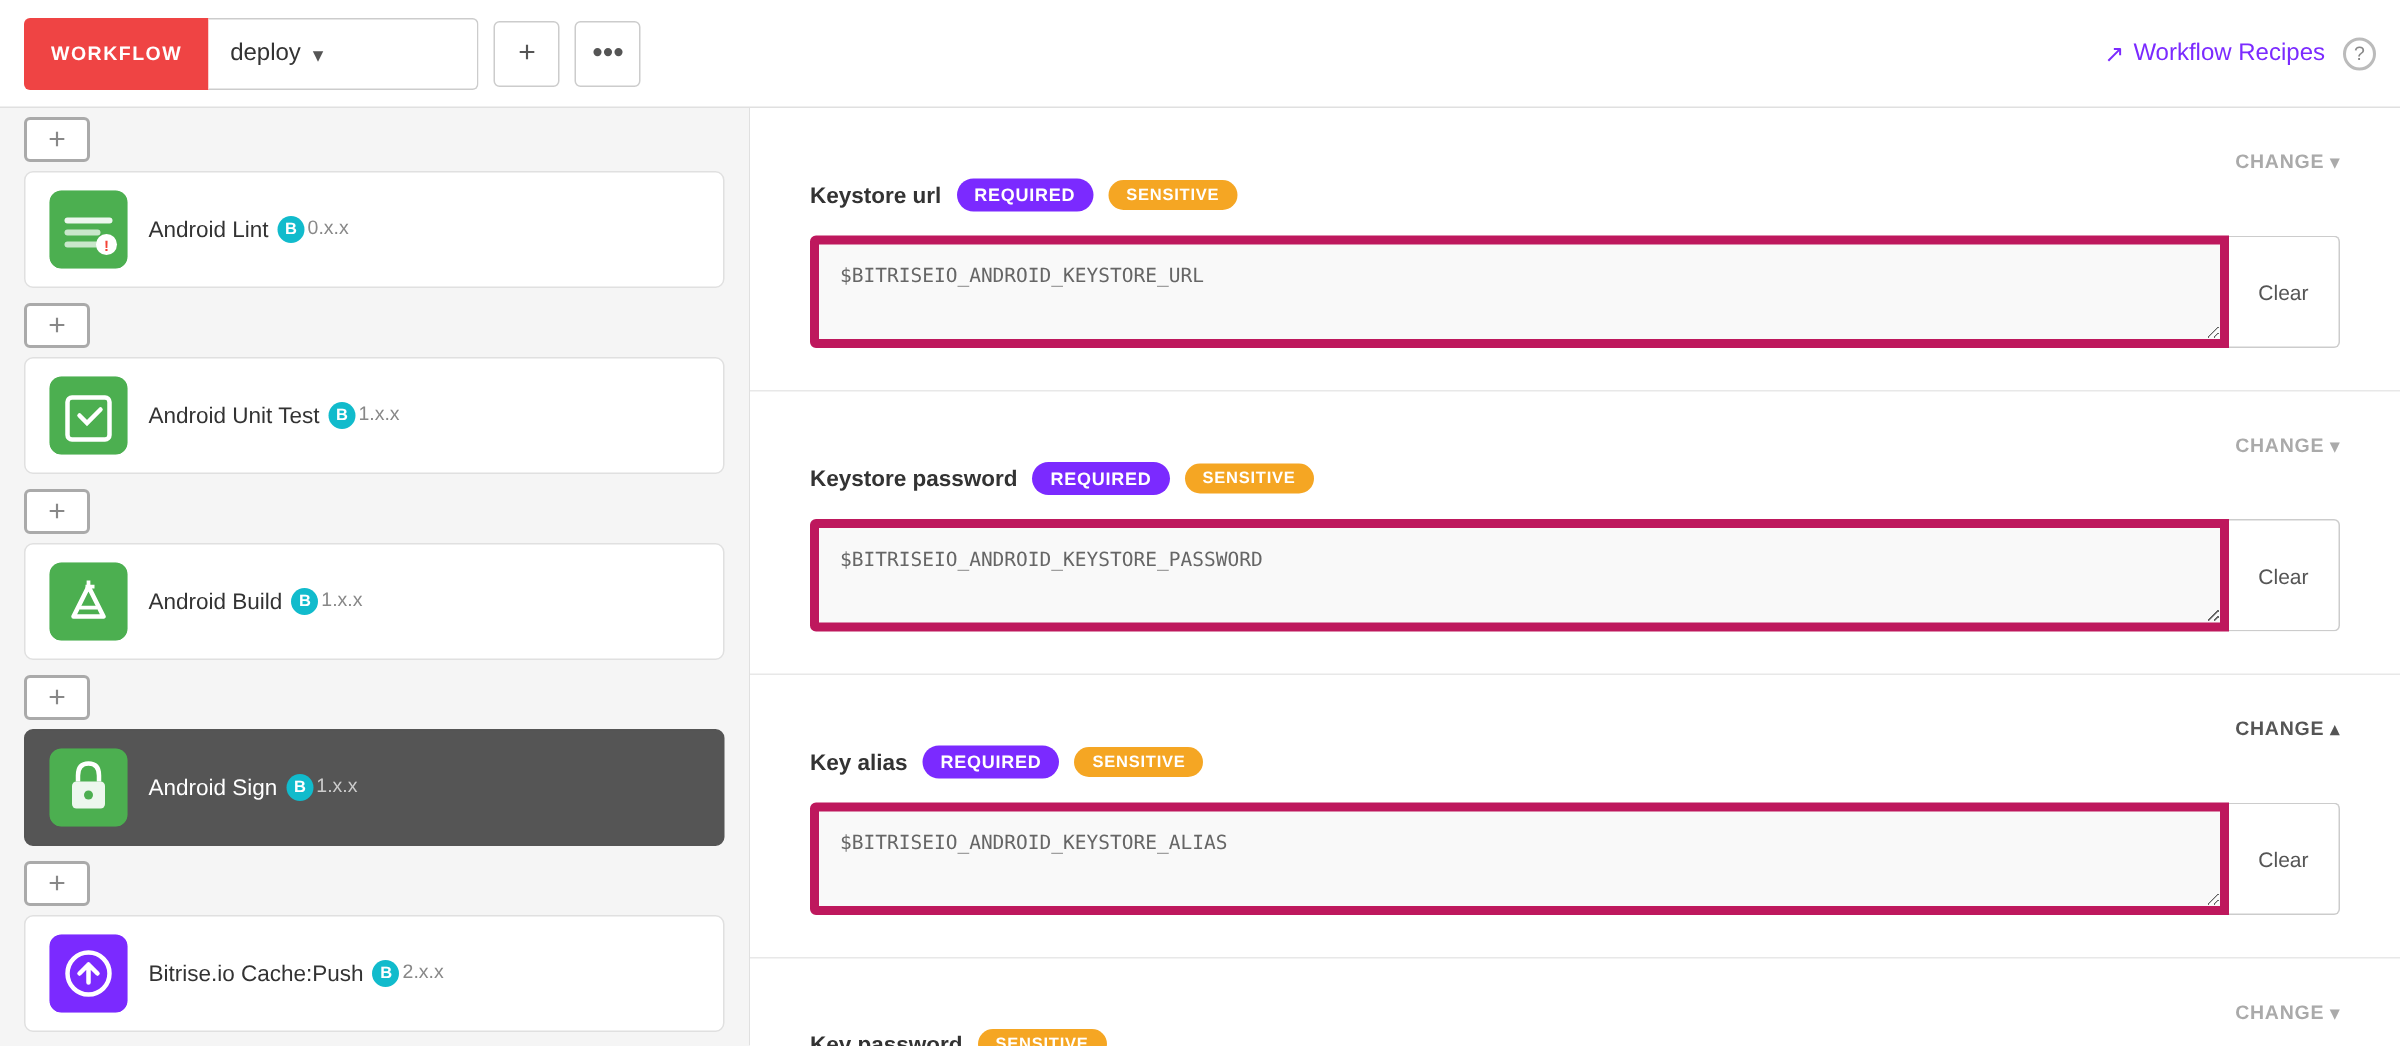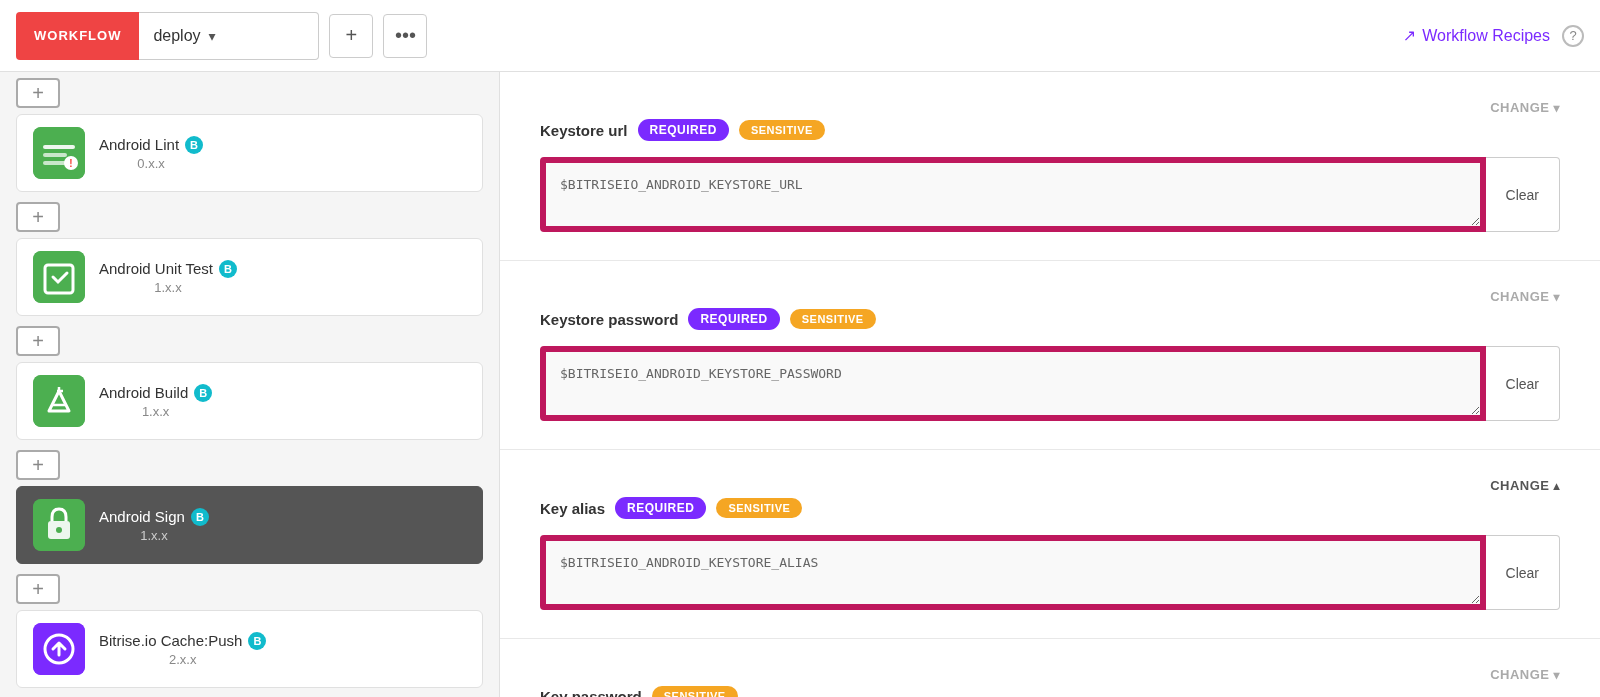--- a/index.html
+++ b/index.html
@@ -55,21 +55,21 @@
       display: flex; align-items: center; gap: 14px;
       background: #fff; border: 1px solid #e0e0e0; border-radius: 6px;
       padding: 12px 16px; margin-bottom: 4px; cursor: pointer;
     }
     .step-card.active { background: #555; border-color: #555; }
     .step-icon {
       width: 52px; height: 52px; border-radius: 8px; flex-shrink: 0;
       display: flex; align-items: center; justify-content: center; overflow: hidden;
     }
     .step-icon svg { width: 100%; height: 100%; }
-    .step-info { display: flex; flex-direction: column; gap: 2px; align-items: center; }
+    .step-info { display: flex; flex-direction: row; gap: 2px; }
     .step-name { font-size: 15px; font-weight: 500; color: #333; display: flex; align-items: center; gap: 6px; }
     .step-card.active .step-name { color: #fff; }
     .step-version { font-size: 13px; color: #888; }
     .step-card.active .step-version { color: #ccc; }
     .badge-b {
       width: 18px; height: 18px; border-radius: 50%; background: #1bc; color: #fff;
       font-size: 11px; font-weight: 700; display: flex; align-items: center; justify-content: center;
     }
 
     

